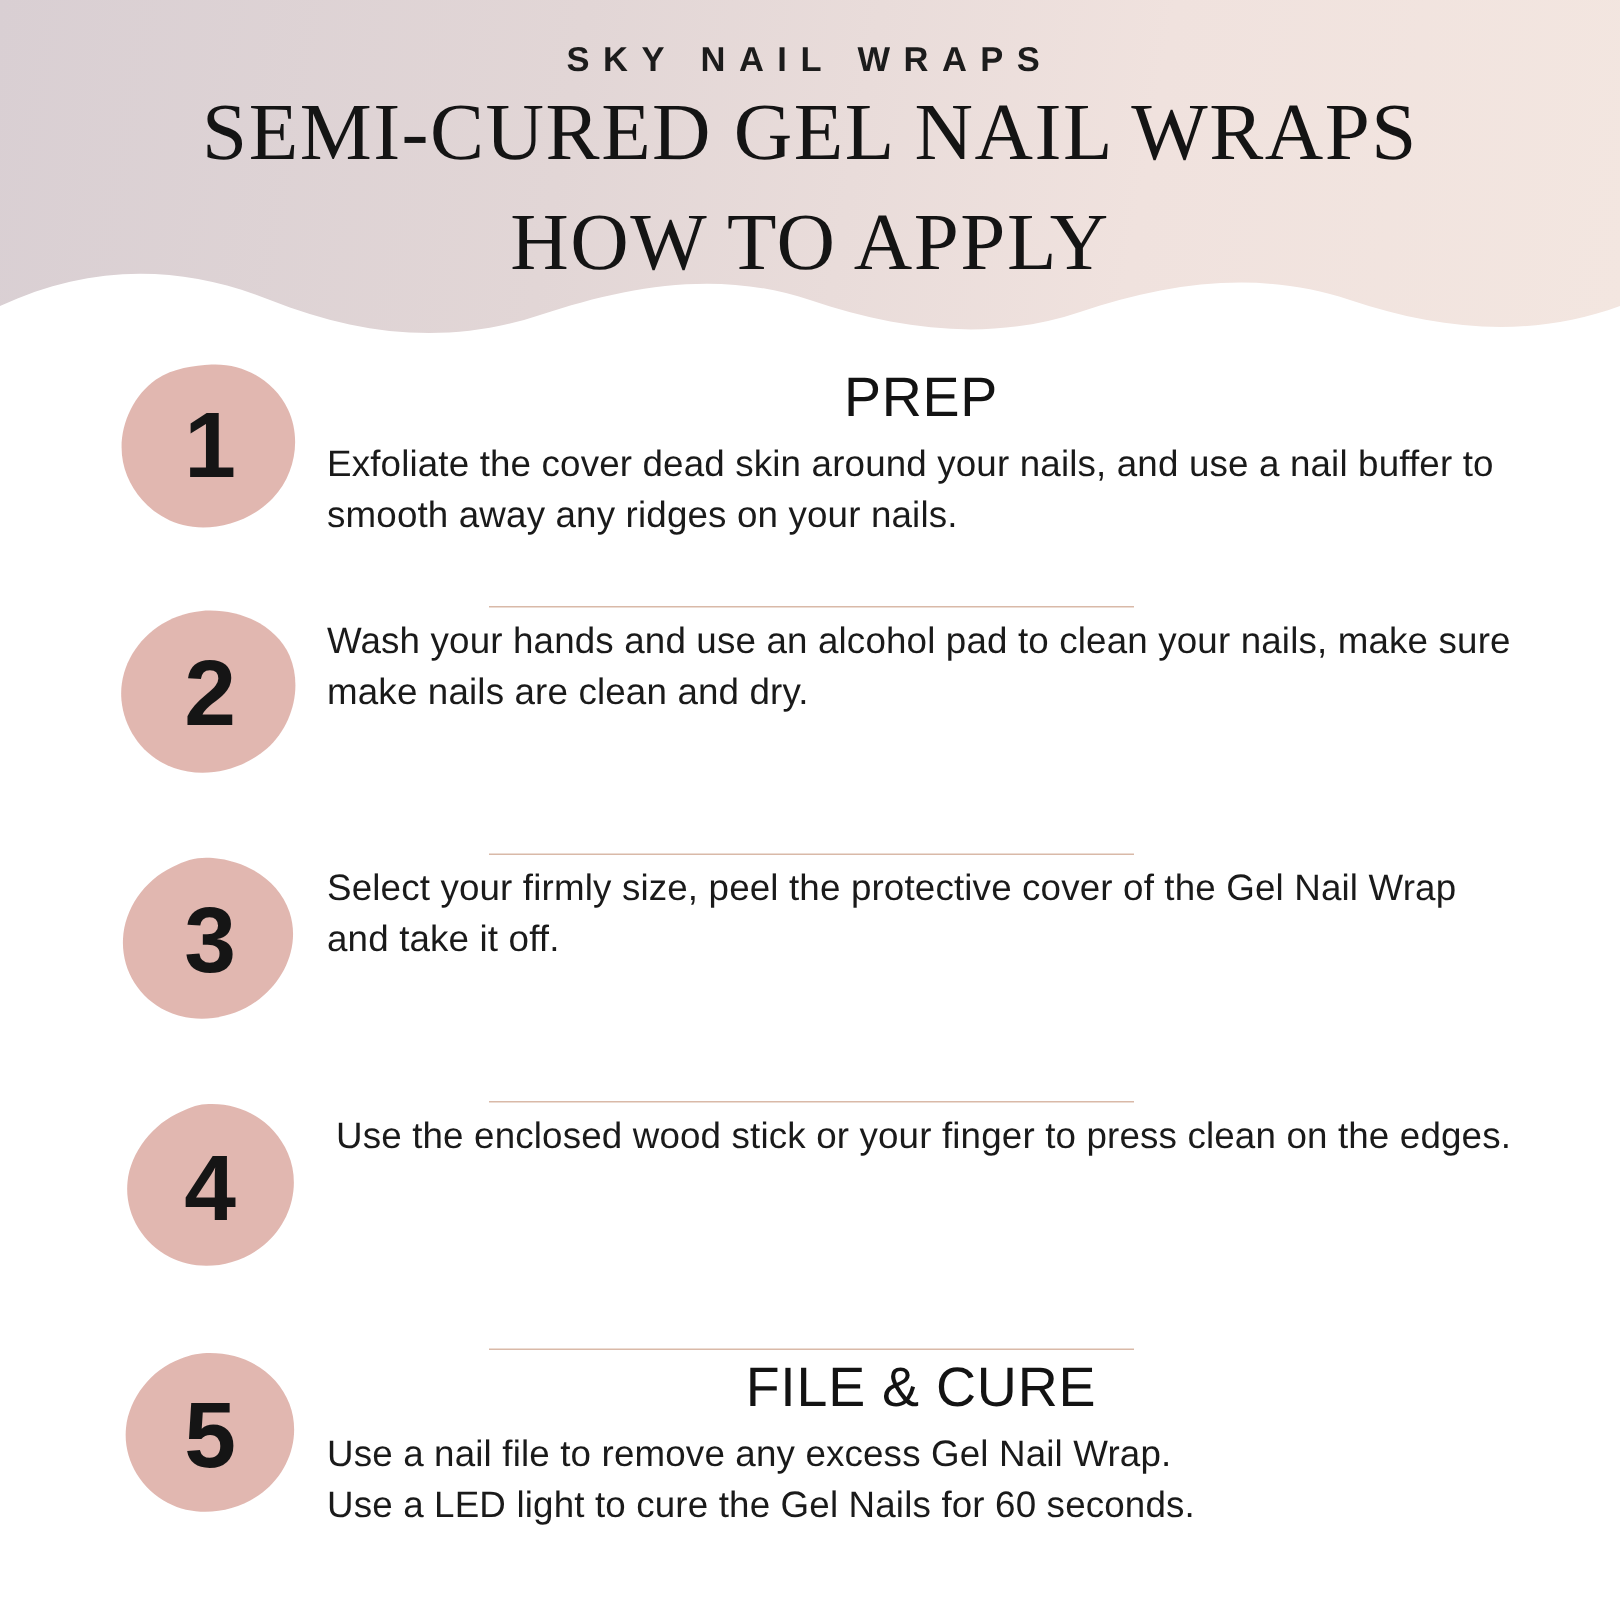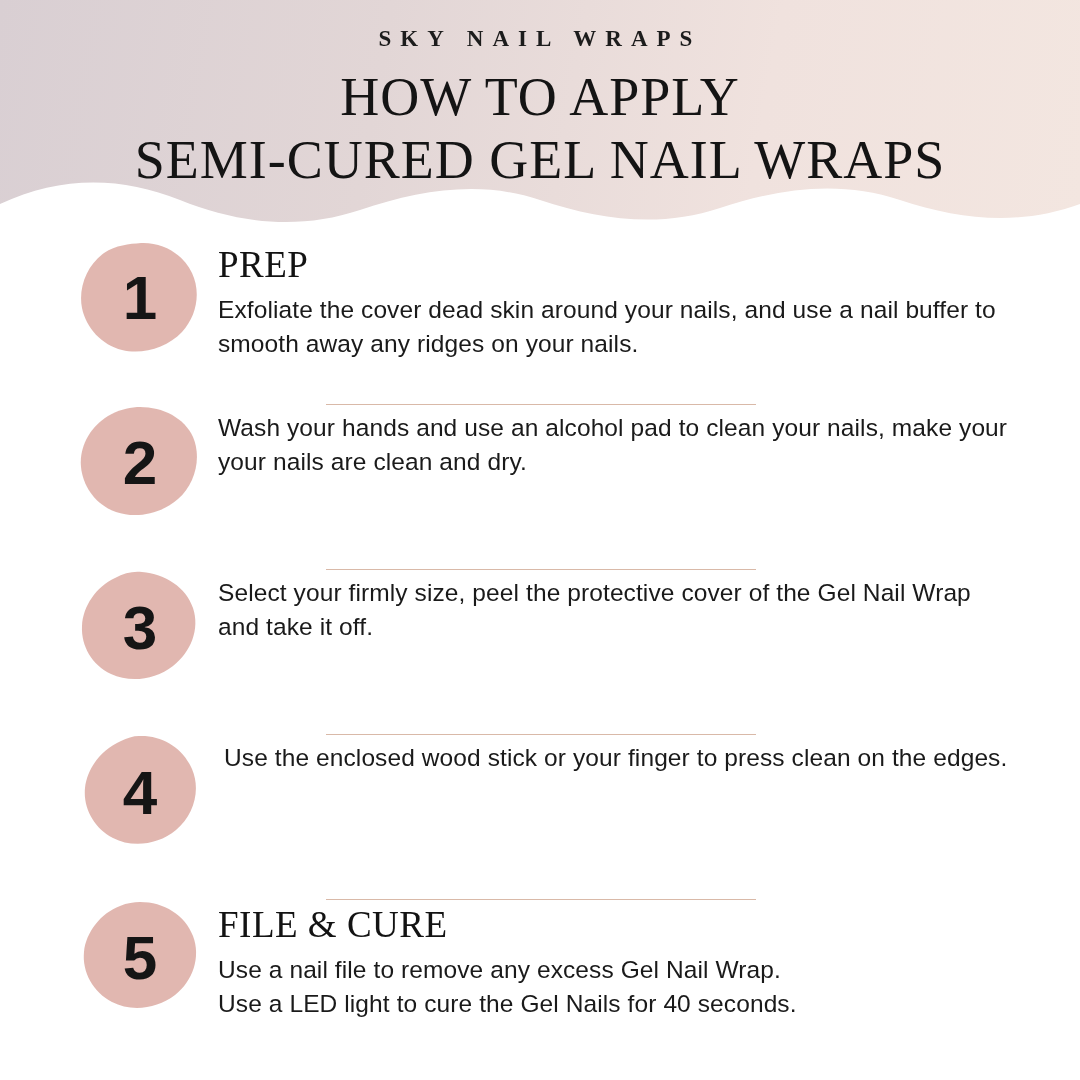--- a/index.html
+++ b/index.html
@@ -42,21 +42,21 @@
   }
   .header-content {
     position: absolute;
     top: 0;
     left: 0;
     width: 1080px;
     text-align: center;
   }
   .brand {
     margin-top: 26px;
-    font-family: Liberation Serif, serif;
+    font-family: Liberation Sans, sans-serif;
     font-size: 23px;
     font-weight: 700;
     letter-spacing: 9px;
     color: #1c1c1c;
   }
   .title-line {
     font-family: "Liberation Serif", serif;
     color: #141414;
     font-weight: 400;
     letter-spacing: 1px;
@@ -116,26 +116,27 @@
     z-index: 2;
   }
   .step-body {
     flex: 1;
     padding-top: 6px;
     padding-left: 12px;
     padding-right: 70px;
     box-sizing: border-box;
   }
   .step-title {
-    font-family: Liberation Serif, serif;
+    font-family: Liberation Sans, sans-serif;
     font-size: 37px;
     letter-spacing: 0.5px;
     color: #131313;
     line-height: 1.05;
     margin-bottom: 8px;
+    text-align: center;
   }
   .step-text {
     font-family: "Liberation Sans", sans-serif;
     font-size: 24.5px;
     line-height: 1.38;
     color: #1a1a1a;
     letter-spacing: 0.1px;
   }
   .divider {
     height: 1px;
@@ -154,22 +155,22 @@
   .step.indent .step-body { padding-left: 18px; }
 </style>
 </head>
 <body>
 
 <div class="header">
   <div class="header-bg"></div>
 
   <div class="header-content">
     <div class="brand">SKY NAIL WRAPS</div>
+    <div class="title-line title-2">SEMI-CURED GEL NAIL WRAPS</div>
     <div class="title-line title-1">HOW TO APPLY</div>
-    <div class="title-line title-2">SEMI-CURED GEL NAIL WRAPS</div>
   </div>
 
   <svg class="header-wave" viewBox="0 0 1080 60" preserveAspectRatio="none">
     <path d="M0,30 C60,2 120,2 180,26 C240,50 300,56 360,36 C420,16 480,6 540,26 C600,46 660,54 720,34 C780,14 840,6 900,26 C960,46 1020,52 1080,30 L1080,60 L0,60 Z" fill="#ffffff"></path>
   </svg>
 </div>
 
 <div class="steps">
 
   <div class="step s1">
@@ -191,21 +192,21 @@
   <div class="step s2">
     <div class="blob-wrap">
       <div class="blob">
         <svg width="122" height="116" viewBox="0 0 122 116">
           <path d="M58 2 C82 1 105 12 114 32 C123 53 116 79 99 94 C82 109 57 114 37 107 C17 100 4 82 2 62 C0 42 11 22 29 11 C39 5 48 3 58 2 Z" fill="#dfb3ac" opacity="0.95"></path>
         </svg>
         <span class="blob-num">2</span>
       </div>
     </div>
     <div class="step-body">
-      <div class="step-text">Wash your hands and use an alcohol pad to clean your nails, make your your nails are clean and dry.</div>
+      <div class="step-text">Wash your hands and use an alcohol pad to clean your nails, make sure make nails are clean and dry.</div>
     </div>
   </div>
   <div class="divider"></div>
 
   <div class="step s3">
     <div class="blob-wrap">
       <div class="blob">
         <svg width="122" height="116" viewBox="0 0 122 116">
           <path d="M63 2 C86 4 107 17 114 38 C121 59 112 82 94 96 C76 110 51 113 32 104 C13 95 2 76 3 56 C4 36 17 17 36 8 C45 3 54 1 63 2 Z" fill="#dfb3ac" opacity="0.95"></path>
         </svg>
@@ -238,17 +239,17 @@
       <div class="blob">
         <svg width="122" height="116" viewBox="0 0 122 116">
           <path d="M61 2 C85 2 106 15 114 36 C122 57 114 81 96 95 C78 109 52 112 33 102 C14 92 3 72 5 52 C7 32 22 13 41 6 C48 3 55 2 61 2 Z" fill="#dfb3ac" opacity="0.95"></path>
         </svg>
         <span class="blob-num">5</span>
       </div>
     </div>
     <div class="step-body">
       <div class="step-title">FILE &amp; CURE</div>
       <div class="step-text" style="white-space: pre-line;">Use a nail file to remove any  excess Gel Nail Wrap.
-Use a LED light to cure the Gel Nails for 40 seconds.</div>
+Use a LED light to cure the Gel Nails for 60 seconds.</div>
     </div>
   </div>
 
 </div>
 
 </body></html>

